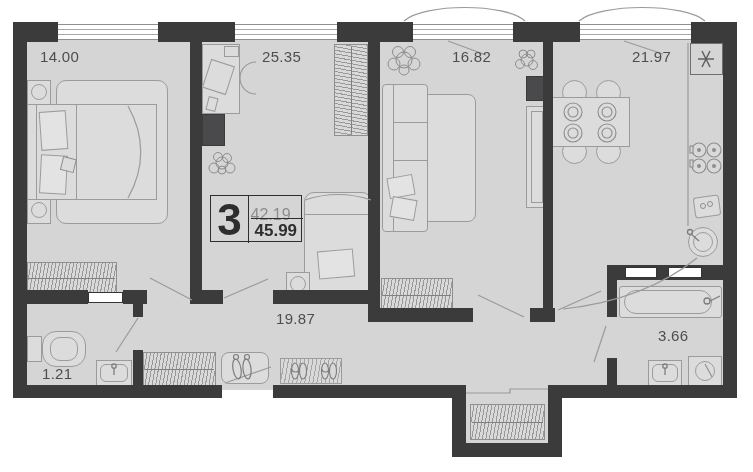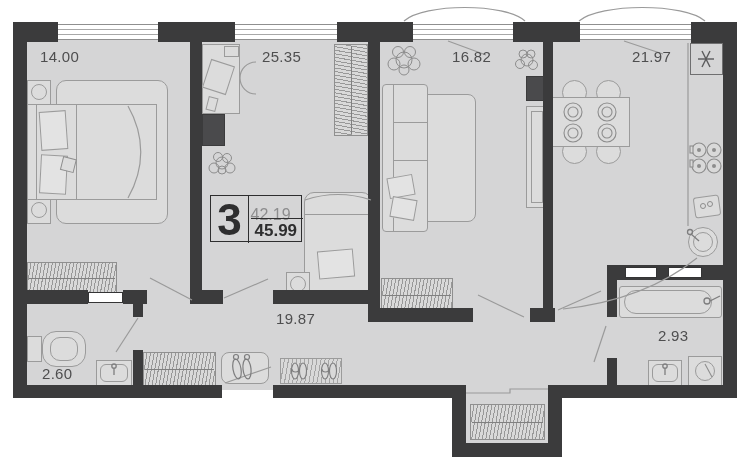--- a/index.html
+++ b/index.html
@@ -262,22 +262,22 @@
       <circle cx="703" cy="206" r="2.5"></circle>
         <circle cx="710" cy="204" r="2.5"></circle>
     </g>
   </svg>
 
   <div class="abs room-label" style="left:40px;top:48px;">14.00</div>
   <div class="abs room-label" style="left:262px;top:48px;">25.35</div>
   <div class="abs room-label" style="left:452px;top:48px;">16.82</div>
   <div class="abs room-label" style="left:632px;top:48px;">21.97</div>
   <div class="abs room-label" style="left:276px;top:310px;">19.87</div>
-  <div class="abs room-label" style="left:42px;top:365px;">2.60</div>
-  <div class="abs room-label" style="left:658px;top:327px;">2.93</div>
+  <div class="abs room-label" style="left:42px;top:365px;">1.21</div>
+  <div class="abs room-label" style="left:658px;top:327px;">3.66</div>
 
   <div class="abs area-box" style="left:210px;top:195px;width:92px;height:47px;">
     <div class="ab-cell" style="left:0;top:0;width:38px;height:47px;border-right:1.5px solid #2e2e2f;display:flex;align-items:center;justify-content:center;">
       <span class="ab-num">3</span>
     </div>
     <div class="ab-cell ab-live" style="left:39.5px;top:8px;width:52px;height:22px;display:flex;align-items:center;">
       <span>42.19</span>
     </div>
     <div class="ab-cell ab-total" style="left:39.5px;top:22px;width:52px;height:25px;border-top:1.5px solid #2e2e2f;display:flex;align-items:center;padding-left:4px;">
       <span>45.99</span>

